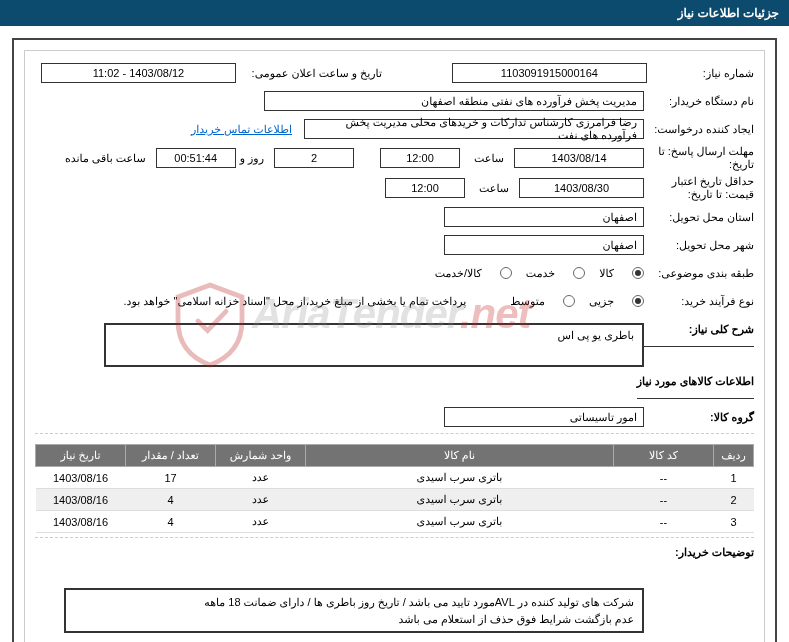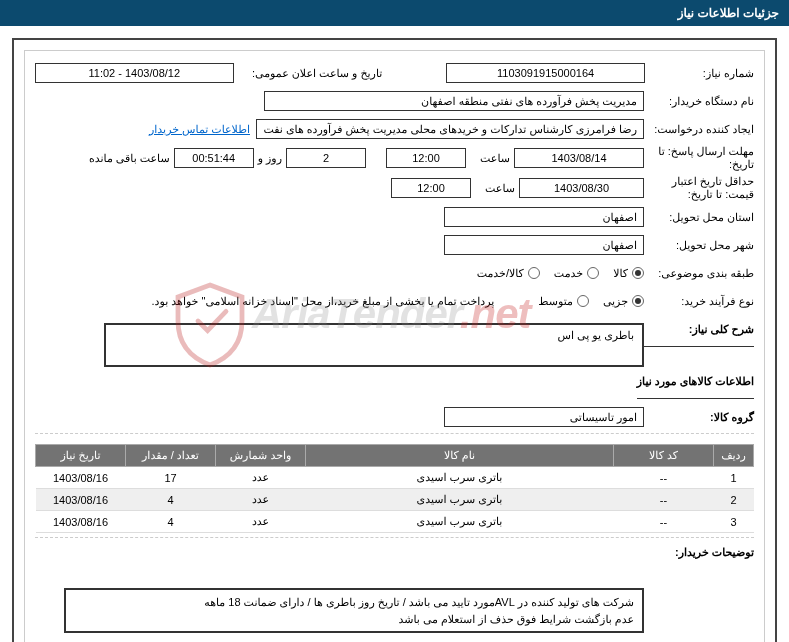--- a/index.html
+++ b/index.html
@@ -2,31 +2,31 @@
 <html dir="rtl" lang="fa"><head>
 <meta charset="utf-8">
 <style>
 * { box-sizing: border-box; margin: 0; padding: 0; }
 body { font-family: Tahoma, Arial, sans-serif; font-size: 11px; background: #fff; direction: rtl; width: 789px; height: 642px; overflow: hidden; position: relative; }
 .header-bar { background: #0c4a6e; color: #fff; padding: 6px 10px; font-weight: bold; font-size: 12px; }
 .outer { border: 2px solid #444; margin: 12px; background: #fff; padding: 10px; min-height: 580px; }
 .inner { border: 1px solid #ccc; padding: 10px; }
 .row { display: flex; align-items: center; margin-bottom: 4px; min-height: 24px; flex-wrap: nowrap; }
 .lbl { width: 110px; text-align: right; padding-left: 8px; font-size: 11px; }
-.fld { border: 1px solid #333; background: #fff; padding: 2px 6px; height: 20px; display: inline-flex; align-items: center; font-size: 11px; }
+.fld { border: 1px solid #333; background: #fff; padding: 2px 6px; height: 20px; display: inline-flex; align-items: center; margin-left: 6px; font-size: 11px; }
 .fld-200 { width: 200px; }
 .fld-100 { width: 100px; }
 .fld-80 { width: 80px; }
 .fld-380 { width: 380px; }
-.fld-340 { width: 388px; }
+.fld-340 { width: 340px; }
 .link { color: #0066cc; text-decoration: underline; cursor: pointer; margin-right: 6px; }
 .txt { margin: 0 4px; font-size: 11px; }
 .sub-lbl { width: 40px; text-align: right; margin: 0 4px; font-size: 11px; }
 .radio-group { display: flex; align-items: center; gap: 14px; }
-.radio-item { display: flex; align-items: center; gap: 4px; }
+.radio-item { display: flex; align-items: center; gap: 18px; }
 .radio { width: 12px; height: 12px; border: 1px solid #666; border-radius: 50%; display: inline-block; position: relative; }
 .radio.sel::after { content: ''; width: 6px; height: 6px; background: #333; border-radius: 50%; position: absolute; top: 2px; left: 2px; }
 .bold-row { font-weight: bold; margin-top: 8px; margin-bottom: 6px; }
 .underline-lbl { border-bottom: 1px solid #333; display: inline-block; padding-bottom: 10px; }
 .big-fld { border: 2px solid #333; height: 44px; padding: 4px 8px; display: flex; align-items: flex-start; }
 .big-fld-540 { width: 540px; }
 .table { width: 100%; border-collapse: collapse; margin-top: 6px; font-size: 11px; }
 .table th { background: #737373; color: #fff; padding: 4px; text-align: center; border: 1px solid #aaa; font-weight: normal; }
 .table td { padding: 4px; text-align: center; border-bottom: 1px solid #ddd; }
 .table tr.alt { background: #efefef; }

